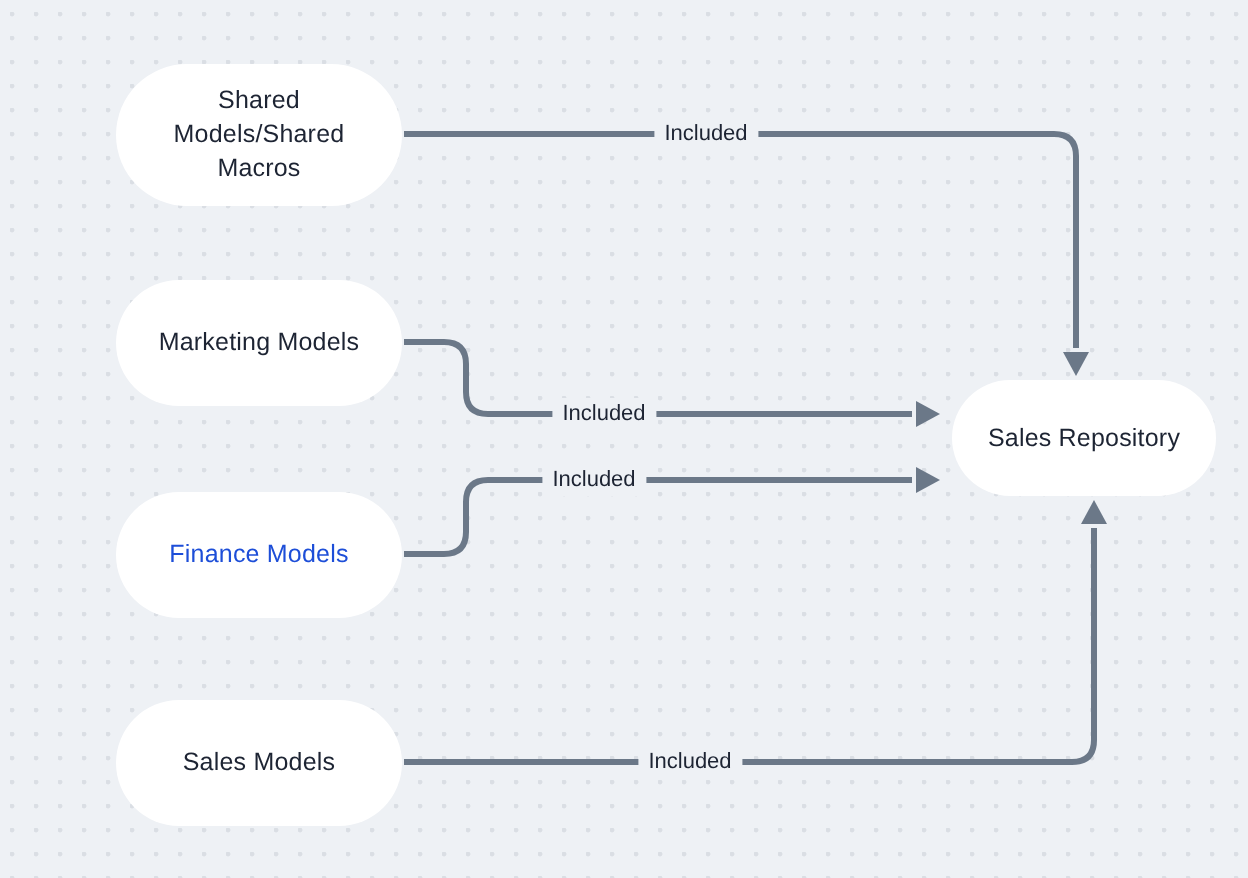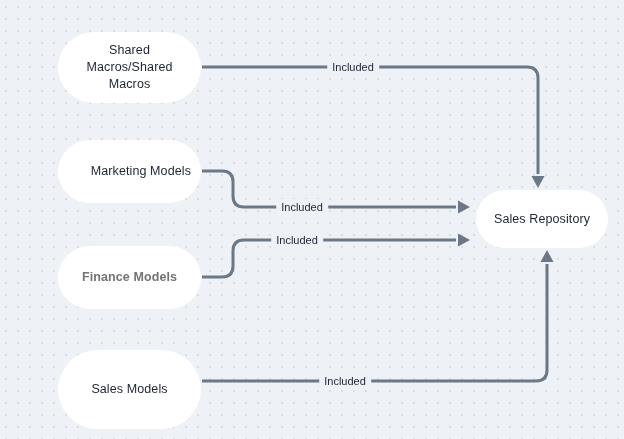--- a/index.html
+++ b/index.html
@@ -74,33 +74,33 @@
       <path d="M 202 171 L 222 171 Q 233 171 233 182 L 233 196 Q 233 207 244 207 L 456 207" fill="none" stroke="#6b7888" stroke-width="3" stroke-linecap="butt"></path>
       <polygon points="470,207 458,200.5 458,213.5" fill="#6b7888"></polygon>
       <path d="M 202 277 L 222 277 Q 233 277 233 266 L 233 251 Q 233 240 244 240 L 456 240" fill="none" stroke="#6b7888" stroke-width="3" stroke-linecap="butt"></path>
       <polygon points="470,240 458,233.5 458,246.5" fill="#6b7888"></polygon>
       <path d="M 202 381 L 536 381 Q 547 381 547 370 L 547 264" fill="none" stroke="#6b7888" stroke-width="3" stroke-linecap="butt"></path>
       <polygon points="547,250 540.5,262 553.5,262" fill="#6b7888"></polygon>
     </svg>
 
   <div class="node" style="left: 58px; top: 32px; width: 143px; height: 71px; background: rgb(255, 255, 255); color: rgb(29, 36, 51);">
     <span class="node-label">Shared
-Macros/Shared
+Models/Shared
 Macros</span>
   </div>
 
-  <div class="node" style="left: 58px; top: 140px; width: 143px; height: 63px; background: rgb(255, 255, 255); color: rgb(29, 36, 51); justify-content: flex-end;">
+  <div class="node" style="left: 58px; top: 140px; width: 143px; height: 63px; background: rgb(255, 255, 255); color: rgb(29, 36, 51);">
     <span class="node-label">Marketing Models</span>
   </div>
 
-  <div class="node" style="left: 58px; top: 246px; width: 143px; height: 63px; background: rgb(255, 255, 255); color: #737373; font-weight: bold;">
+  <div class="node" style="left: 58px; top: 246px; width: 143px; height: 63px; background: rgb(255, 255, 255); color: #1d4ed8;">
     <span class="node-label">Finance Models</span>
   </div>
 
-  <div class="node" style="left: 58px; top: 350px; width: 143px; height: 79px; background: rgb(255, 255, 255); color: rgb(29, 36, 51);">
+  <div class="node" style="left: 58px; top: 350px; width: 143px; height: 63px; background: rgb(255, 255, 255); color: rgb(29, 36, 51);">
     <span class="node-label">Sales Models</span>
   </div>
 
   <div class="node" style="left: 476px; top: 190px; width: 132px; height: 58px; background: rgb(255, 255, 255); color: rgb(29, 36, 51);">
     <span class="node-label">Sales Repository</span>
   </div>
 
   <div class="edge-label" style="left: 353px; top: 67px; background: rgb(238, 241, 245); color: rgb(29, 36, 51);">Included</div>
   <div class="edge-label" style="left: 302px; top: 207px; background: rgb(238, 241, 245); color: rgb(29, 36, 51);">Included</div>
   <div class="edge-label" style="left: 297px; top: 240px; background: rgb(238, 241, 245); color: rgb(29, 36, 51);">Included</div>

